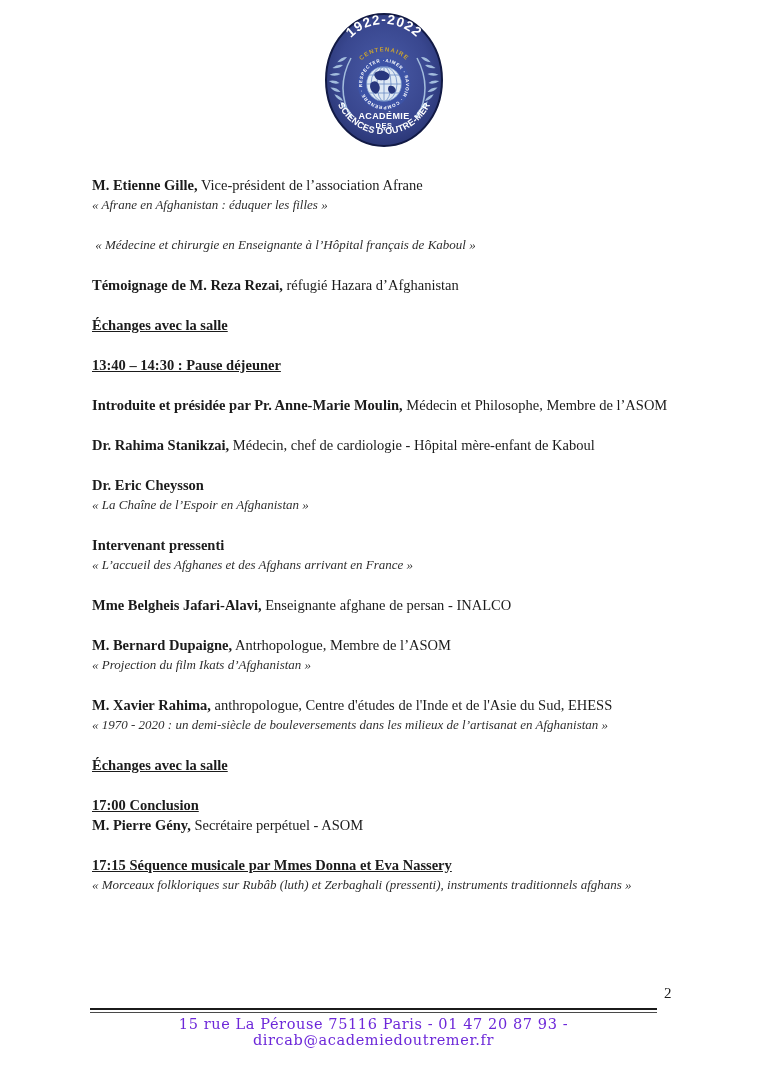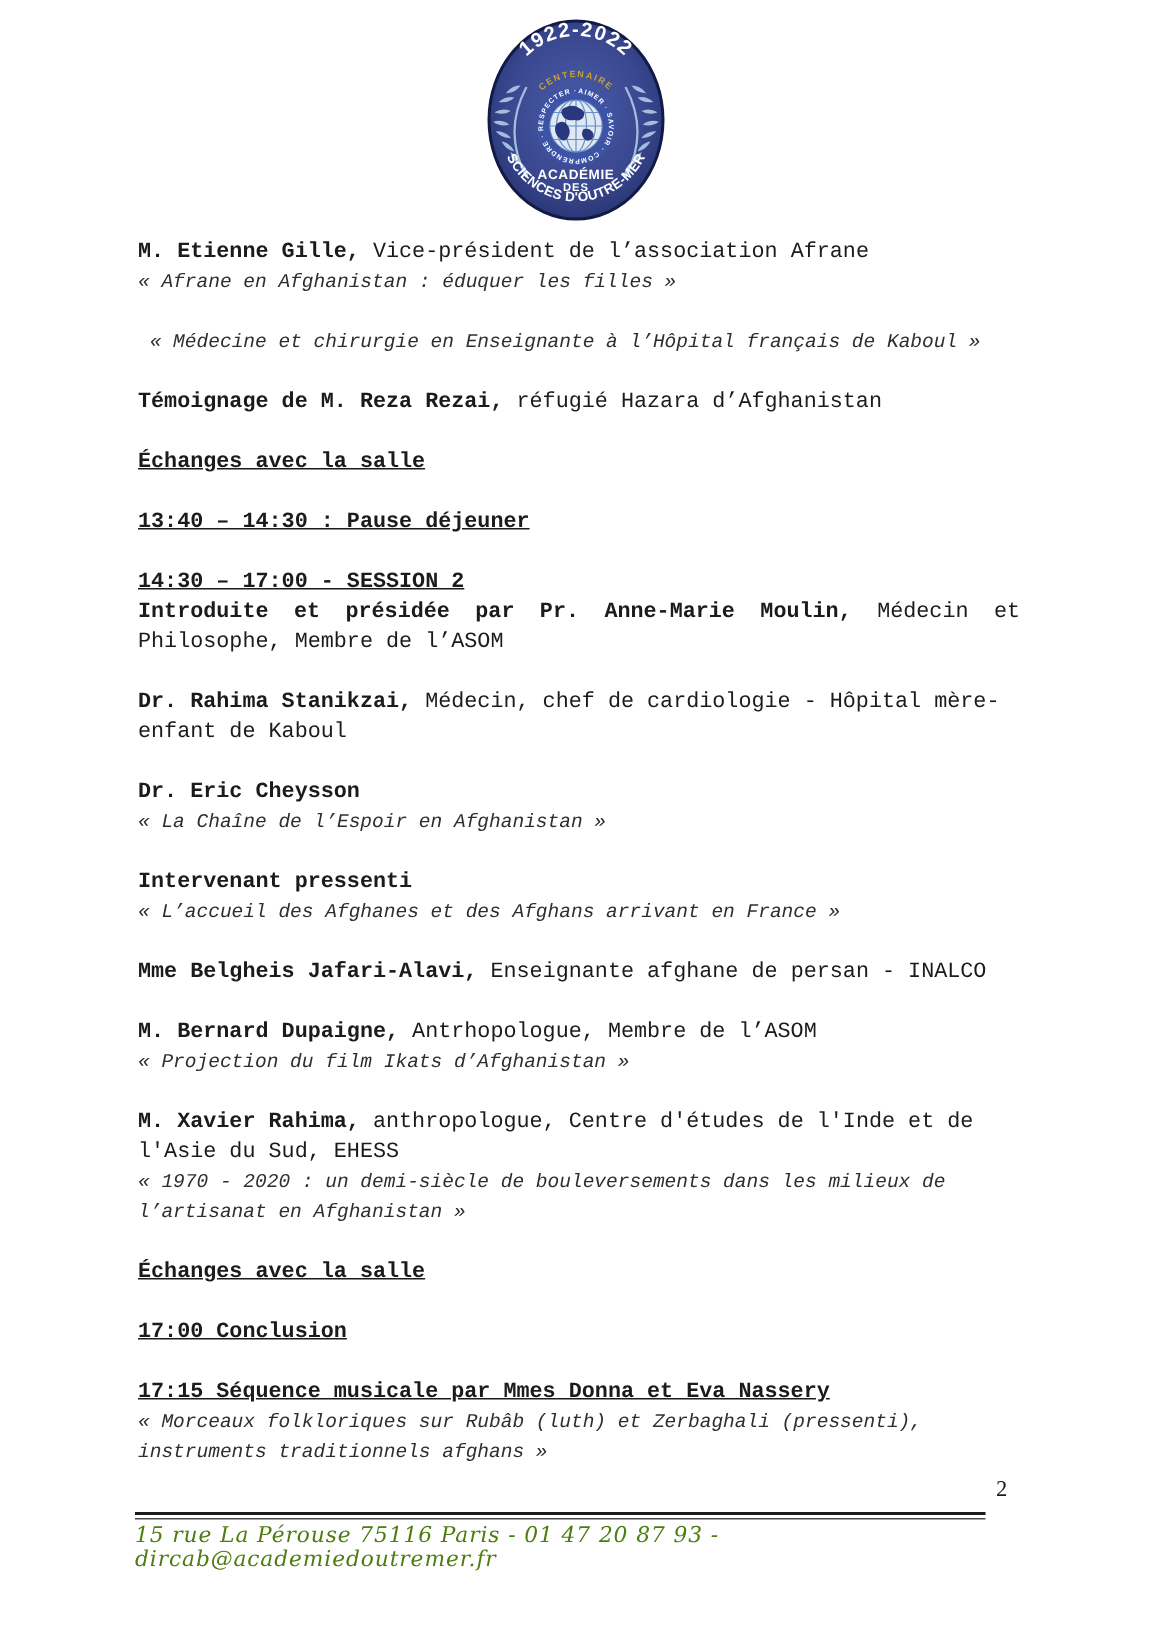--- a/index.html
+++ b/index.html
@@ -2,32 +2,32 @@
 <html><head>
 <meta charset="utf-8">
 <style>
   html,body { margin:0; padding:0; background:#ffffff; }
   .page {
     position:relative; width:768px; height:1086px; background:#ffffff;
     font-family:"Liberation Serif", serif; color:#1b1b1b; overflow:hidden;
   }
   .logo-wrap { position:absolute; top:12px; left:0; right:0; display:flex; justify-content:center; }
   .content { position:absolute; top:158px; left:92px; width:588px; }
-  .block { margin:0 0 20px 0;font-family:Liberation Mono, monospace; }
+  .block { margin:17px 0 20px 0; }
   .content p { margin:0; font-size:14.5px; line-height:20px; }
   .content p.quote { font-style:italic; font-size:13px; color:#2e2e2e; white-space:pre-wrap; }
   .content p.justify { text-align:justify; }
   b.u, p.head b { text-decoration:underline; }
   .pagenum { position:absolute; top:984px; left:664px; font-size:15px; line-height:18px; }
   .rule { position:absolute; top:1008px; left:90px; width:567px; height:2px;
           border-top:2px solid #1b1b1b; border-bottom:1px solid #4a4a4a; }
   .footer-text {
-    position:absolute; top:1016px; left:90px; width:567px; text-align:left;
-    font-family:"DejaVu Serif", serif; font-style:italic; font-size:14.5px;
-    letter-spacing:0.6px; color:#4d7c0f;
+    position:absolute; top:1016px; left:90px; width:567px; text-align:center;
+    font-family:"DejaVu Serif", serif; font-size:14.5px;
+    letter-spacing:0.6px; color:#6d28d9;
   }
   svg text { font-family:"Liberation Sans", sans-serif; }
 </style>
 </head>
 <body>
 
 <div class="page">
 
   <div class="logo-wrap">
     <svg width="120" height="136" viewBox="0 0 120 136">
@@ -118,21 +118,20 @@
       <div class="block">
         <p class="line"><b>Témoignage de M. Reza Rezai,</b> réfugié Hazara d’Afghanistan</p>
       </div>
       <div class="block">
         <p class="head"><b class="u">Échanges avec la salle</b></p>
       </div>
       <div class="block">
         <p class="head"><b class="u">13:40 – 14:30 : Pause déjeuner</b></p>
       </div>
       <div class="block">
-        <p class="head"><b class="u">14:30 – 17:00 - SESSION 2</b></p>
         <p class="line justify"><b>Introduite et présidée par Pr. Anne-Marie Moulin,</b> Médecin et Philosophe, Membre de l’ASOM</p>
       </div>
       <div class="block">
         <p class="line"><b>Dr. Rahima Stanikzai,</b> Médecin, chef de cardiologie - Hôpital mère-enfant de Kaboul</p>
       </div>
       <div class="block">
         <p class="line"><b>Dr. Eric Cheysson</b></p>
         <p class="quote">« La Chaîne de l’Espoir en Afghanistan »</p>
       </div>
       <div class="block">
@@ -148,20 +147,21 @@
       </div>
       <div class="block">
         <p class="line"><b>M. Xavier Rahima,</b> anthropologue, Centre d'études de l'Inde et de l'Asie du Sud, EHESS</p>
         <p class="quote">« 1970 - 2020 : un demi-siècle de bouleversements dans les milieux de l’artisanat en Afghanistan »</p>
       </div>
       <div class="block">
         <p class="head"><b class="u">Échanges avec la salle</b></p>
       </div>
       <div class="block">
         <p class="head"><b class="u">17:00 Conclusion</b></p>
+        <p class="line"><b>M. Pierre Gény,</b> Secrétaire perpétuel - ASOM</p>
       </div>
       <div class="block">
         <p class="head"><b class="u">17:15 Séquence musicale par Mmes Donna et Eva Nassery</b></p>
         <p class="quote">« Morceaux folkloriques sur Rubâb (luth) et Zerbaghali (pressenti), instruments traditionnels afghans »</p>
       </div>
     </div>
 
   <div class="pagenum">2</div>
   <div class="rule"></div>
   <div class="footer-text">15 rue La Pérouse 75116 Paris - 01 47 20 87 93 - dircab@academiedoutremer.fr</div>

